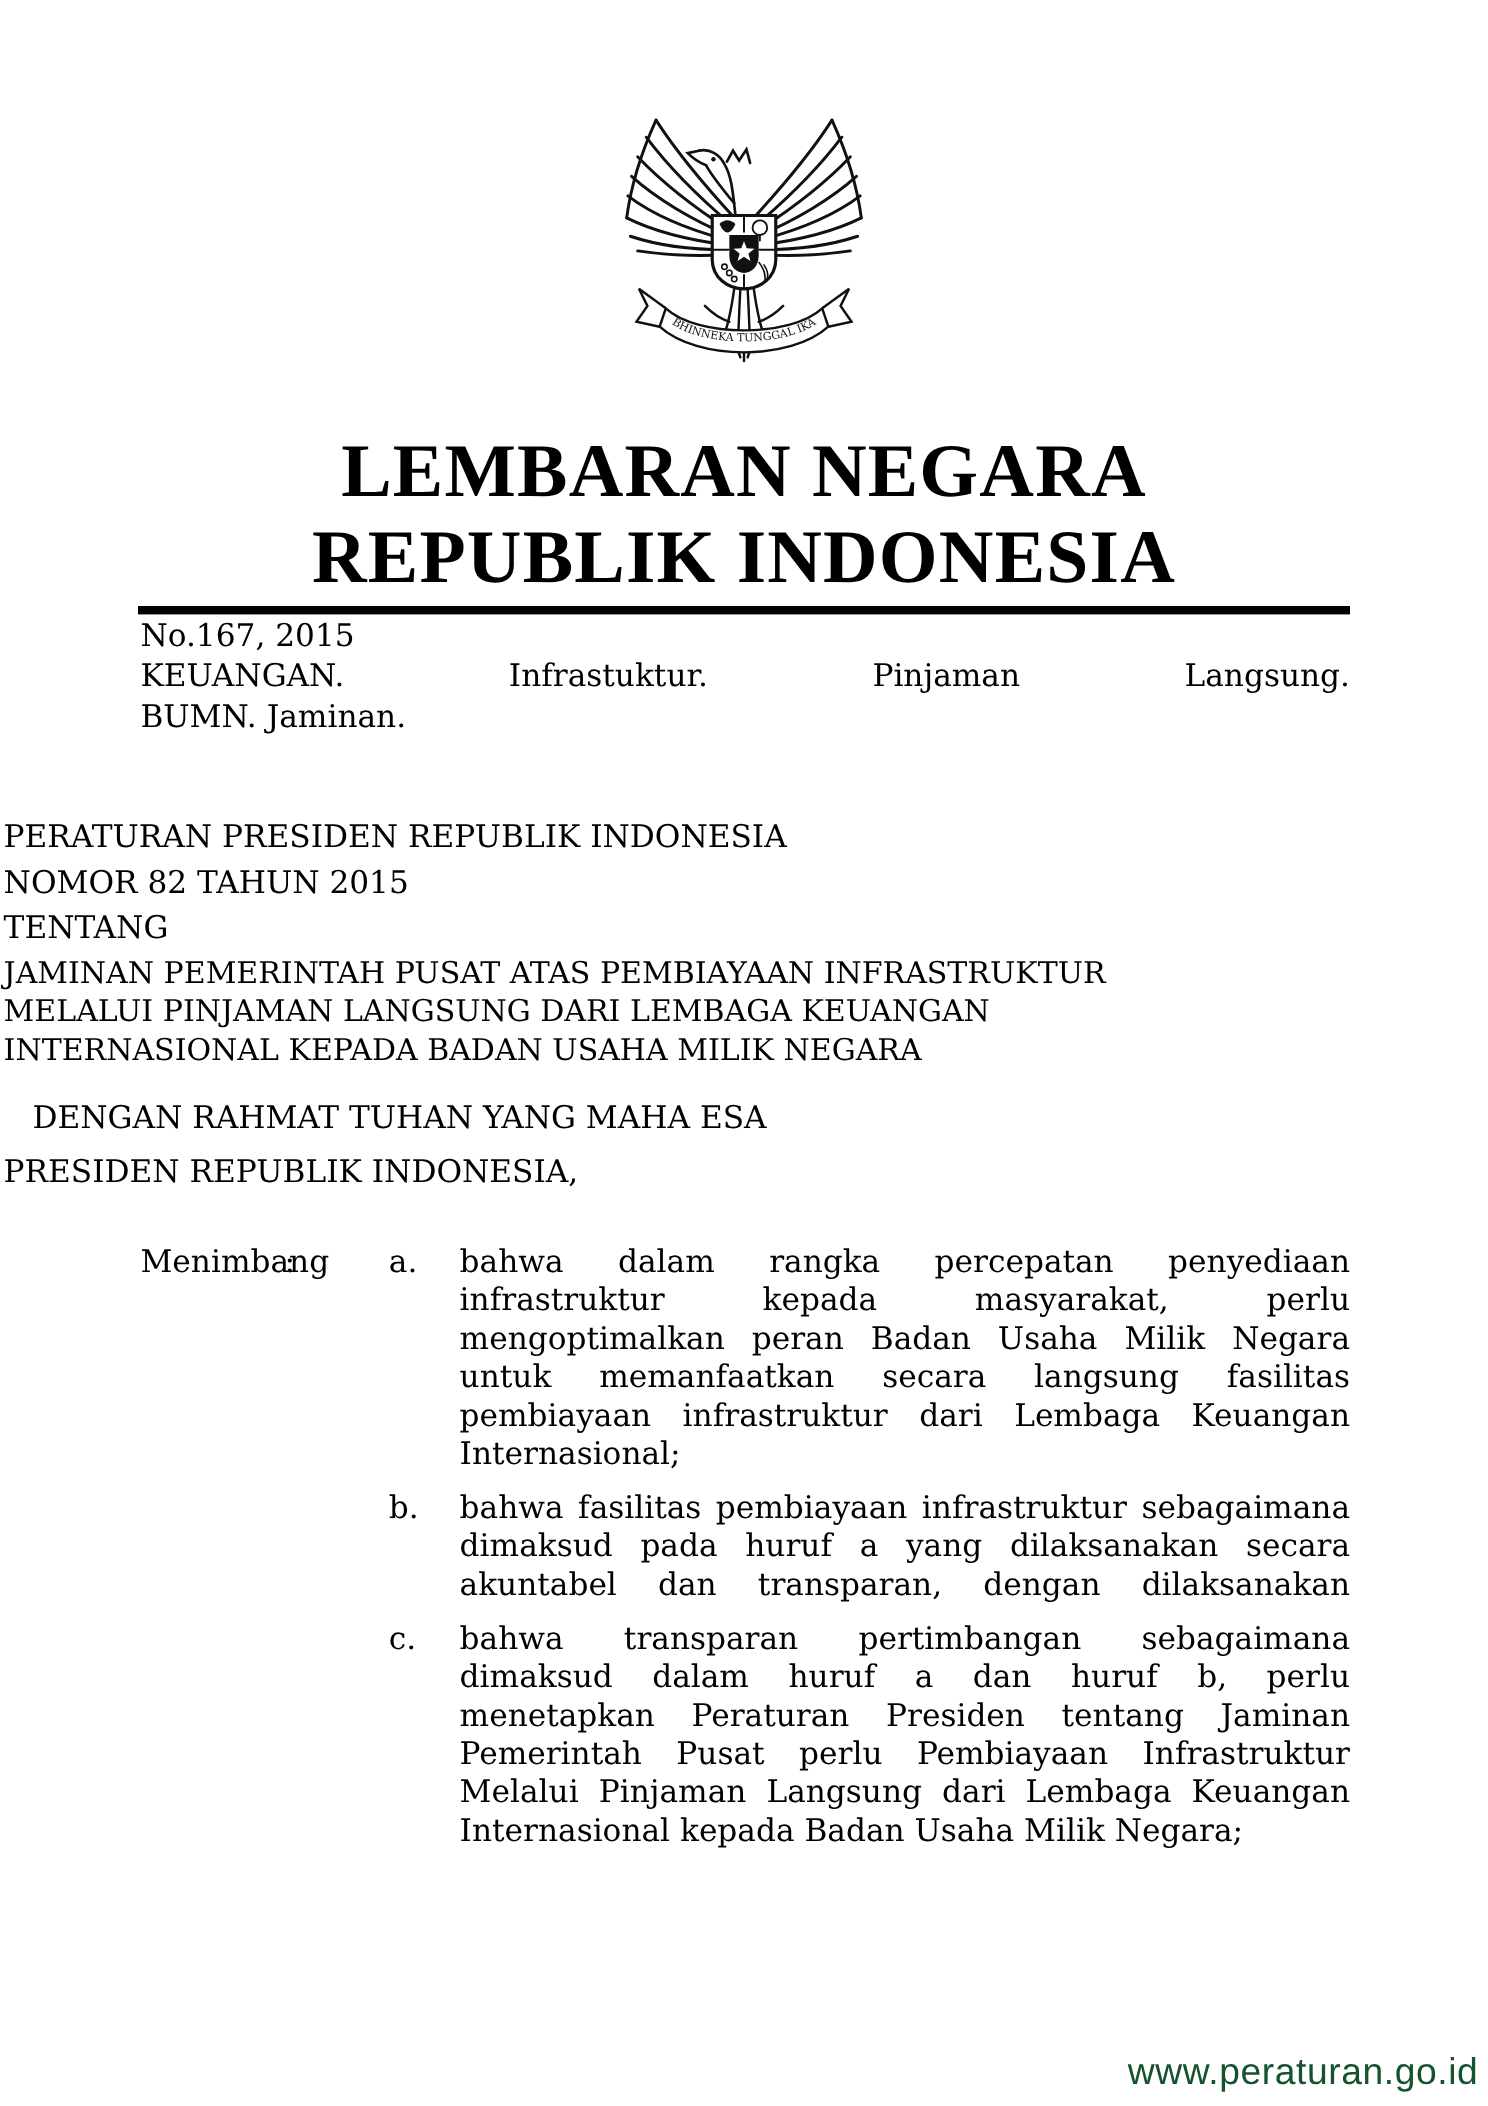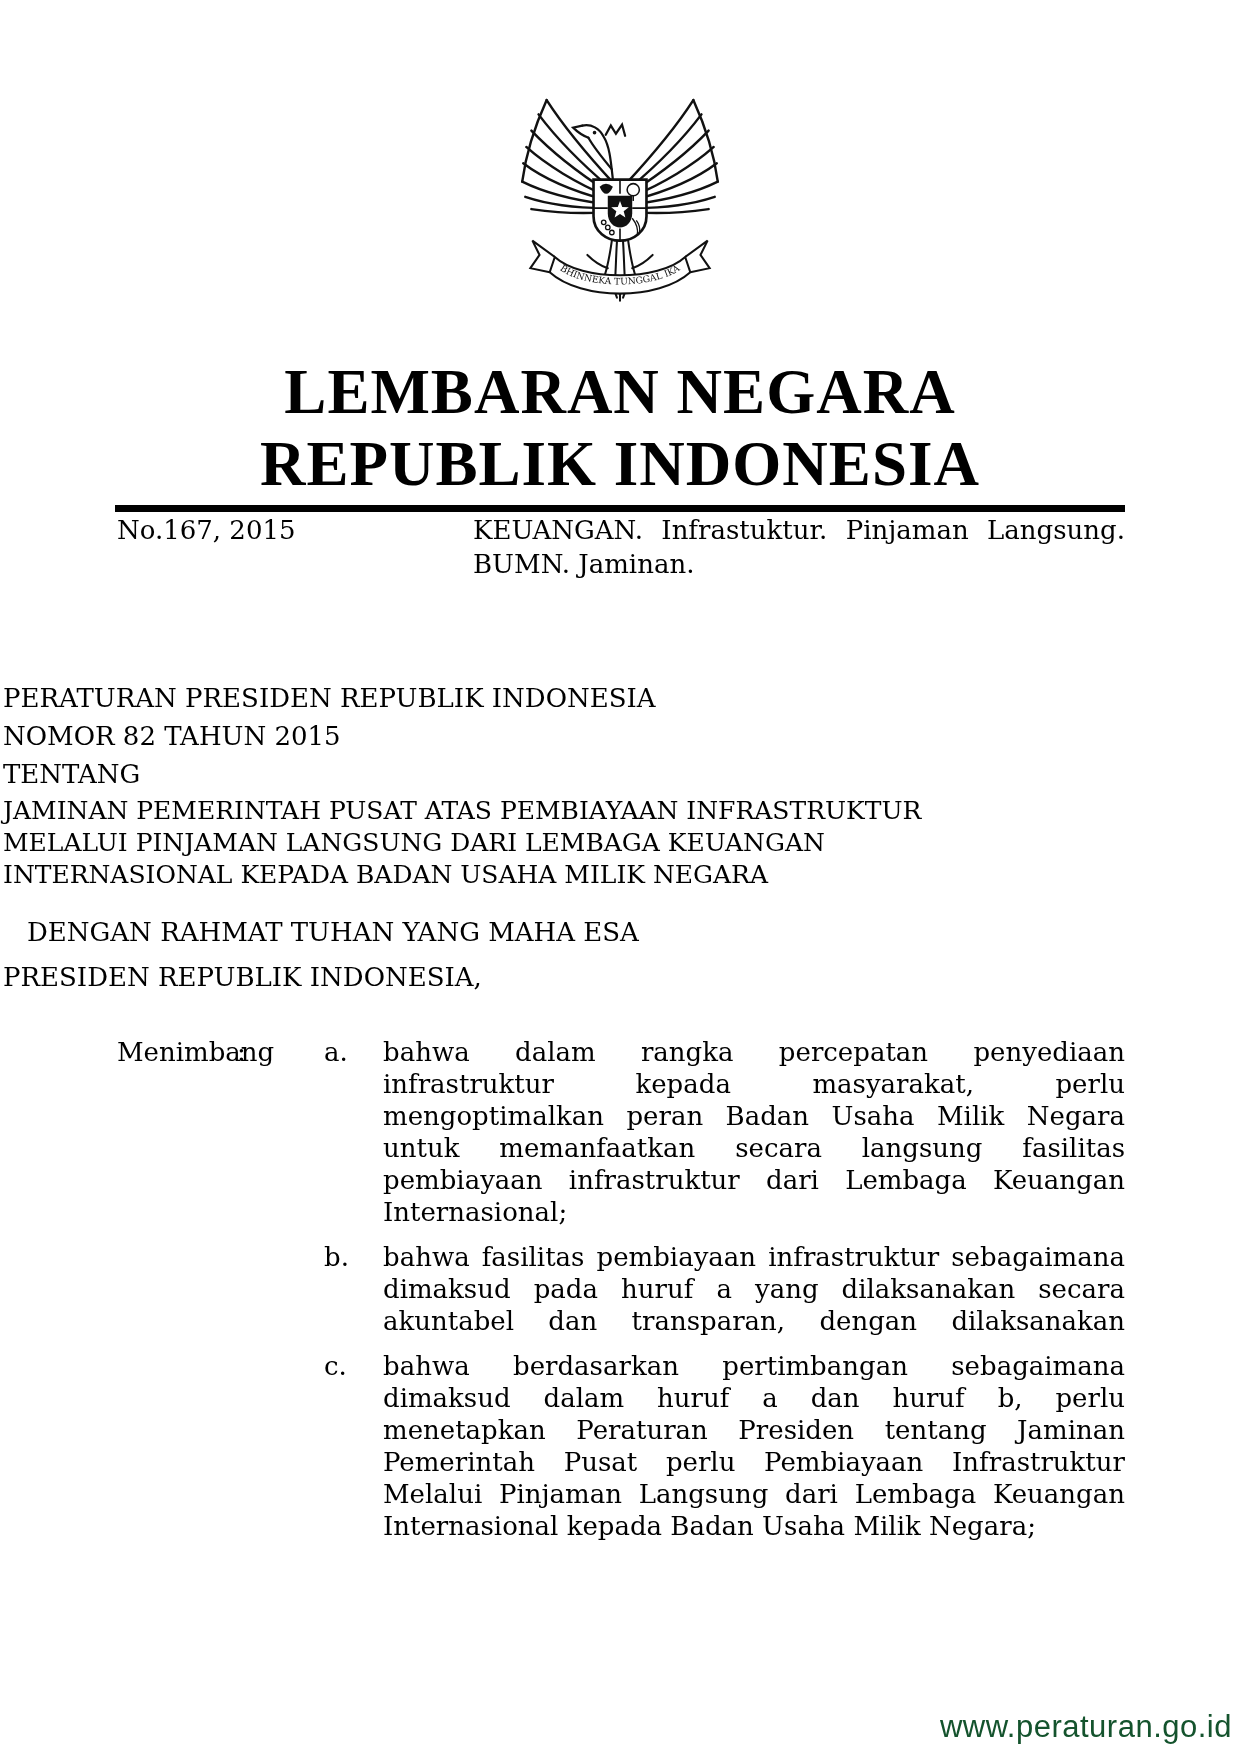--- a/index.html
+++ b/index.html
@@ -13,21 +13,21 @@
   
   .masthead-title{
     position:absolute;top:356px;left:0;width:100%;
     text-align:center;font-family:"Liberation Serif", serif;
     font-weight:700;font-size:63px;line-height:72px;letter-spacing:1px;
     white-space:nowrap;
   }
   .rule{position:absolute;top:505px;left:115px;width:1010px;height:7px;background:#000;}
   .gazette-row{
     position:absolute;top:513px;left:117px;width:1008px;
-    display:flex;font-size:26px;line-height:34px;
+    display:flex;font-size:26px;line-height:34px;flex-direction:column;
   }
   .gazette-no{width:356px;}
   .gazette-subject{flex:1;}
   .jline{text-align:justify;text-align-last:justify;}
   .jline.last{text-align-last:left;}
   
   .doc-heading{
     position:absolute;top:659px;left:3px;width:100%;
     font-size:26px;line-height:38px;margin-top:20px;
   }
@@ -168,21 +168,21 @@
           <div class="jline">bahwa fasilitas pembiayaan infrastruktur sebagaimana</div>
           <div class="jline">dimaksud pada huruf a yang dilaksanakan secara</div>
           <div class="jline">akuntabel dan transparan, dengan dilaksanakan</div>
         </div>
     </div>
     <div class="consider-item">
       <div class="c-label"></div>
       <div class="c-colon"></div>
       <div class="c-letter">c.</div>
       <div class="c-text">
-          <div class="jline">bahwa berdasarkan pertimbangan sebagaimana</div>
+          <div class="jline">bahwa transparan pertimbangan sebagaimana</div>
           <div class="jline">dimaksud dalam huruf a dan huruf b, perlu</div>
           <div class="jline">menetapkan Peraturan Presiden tentang Jaminan</div>
           <div class="jline">Pemerintah Pusat perlu Pembiayaan Infrastruktur</div>
           <div class="jline">Melalui Pinjaman Langsung dari Lembaga Keuangan</div>
           <div class="jline last">Internasional kepada Badan Usaha Milik Negara;</div>
         </div>
     </div>
   </div>
 
   <div class="footer">www.peraturan.go.id</div>

